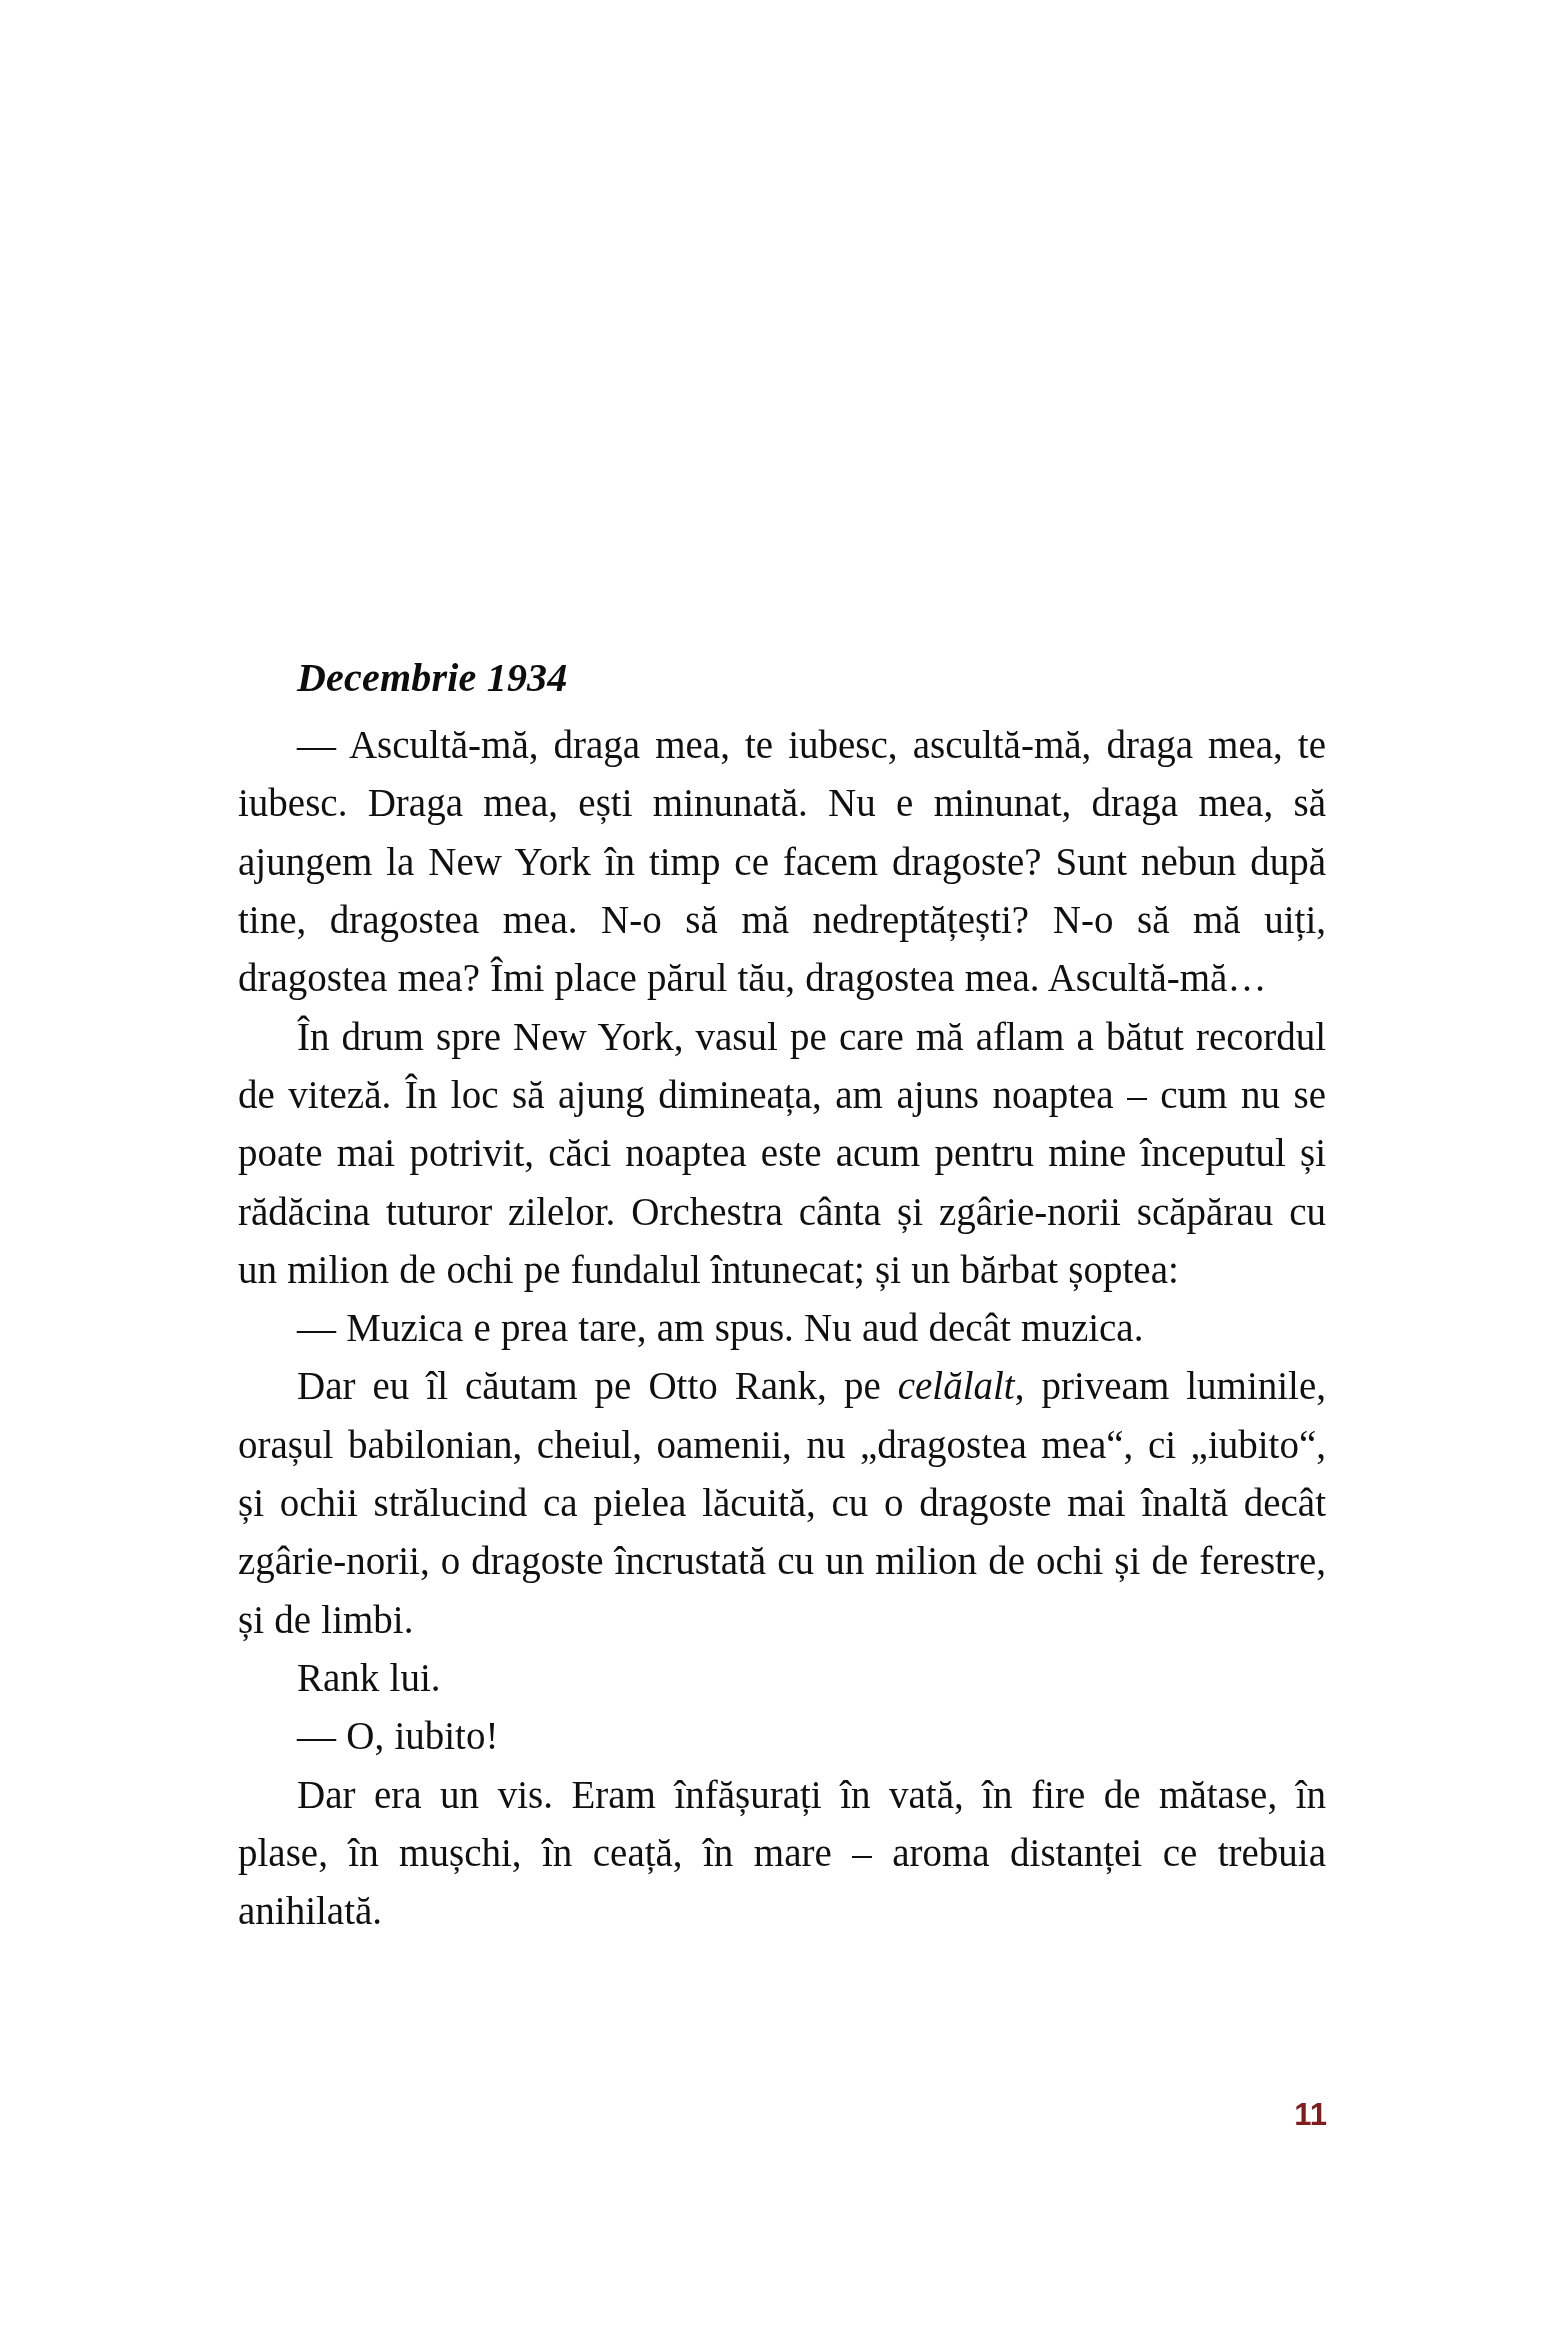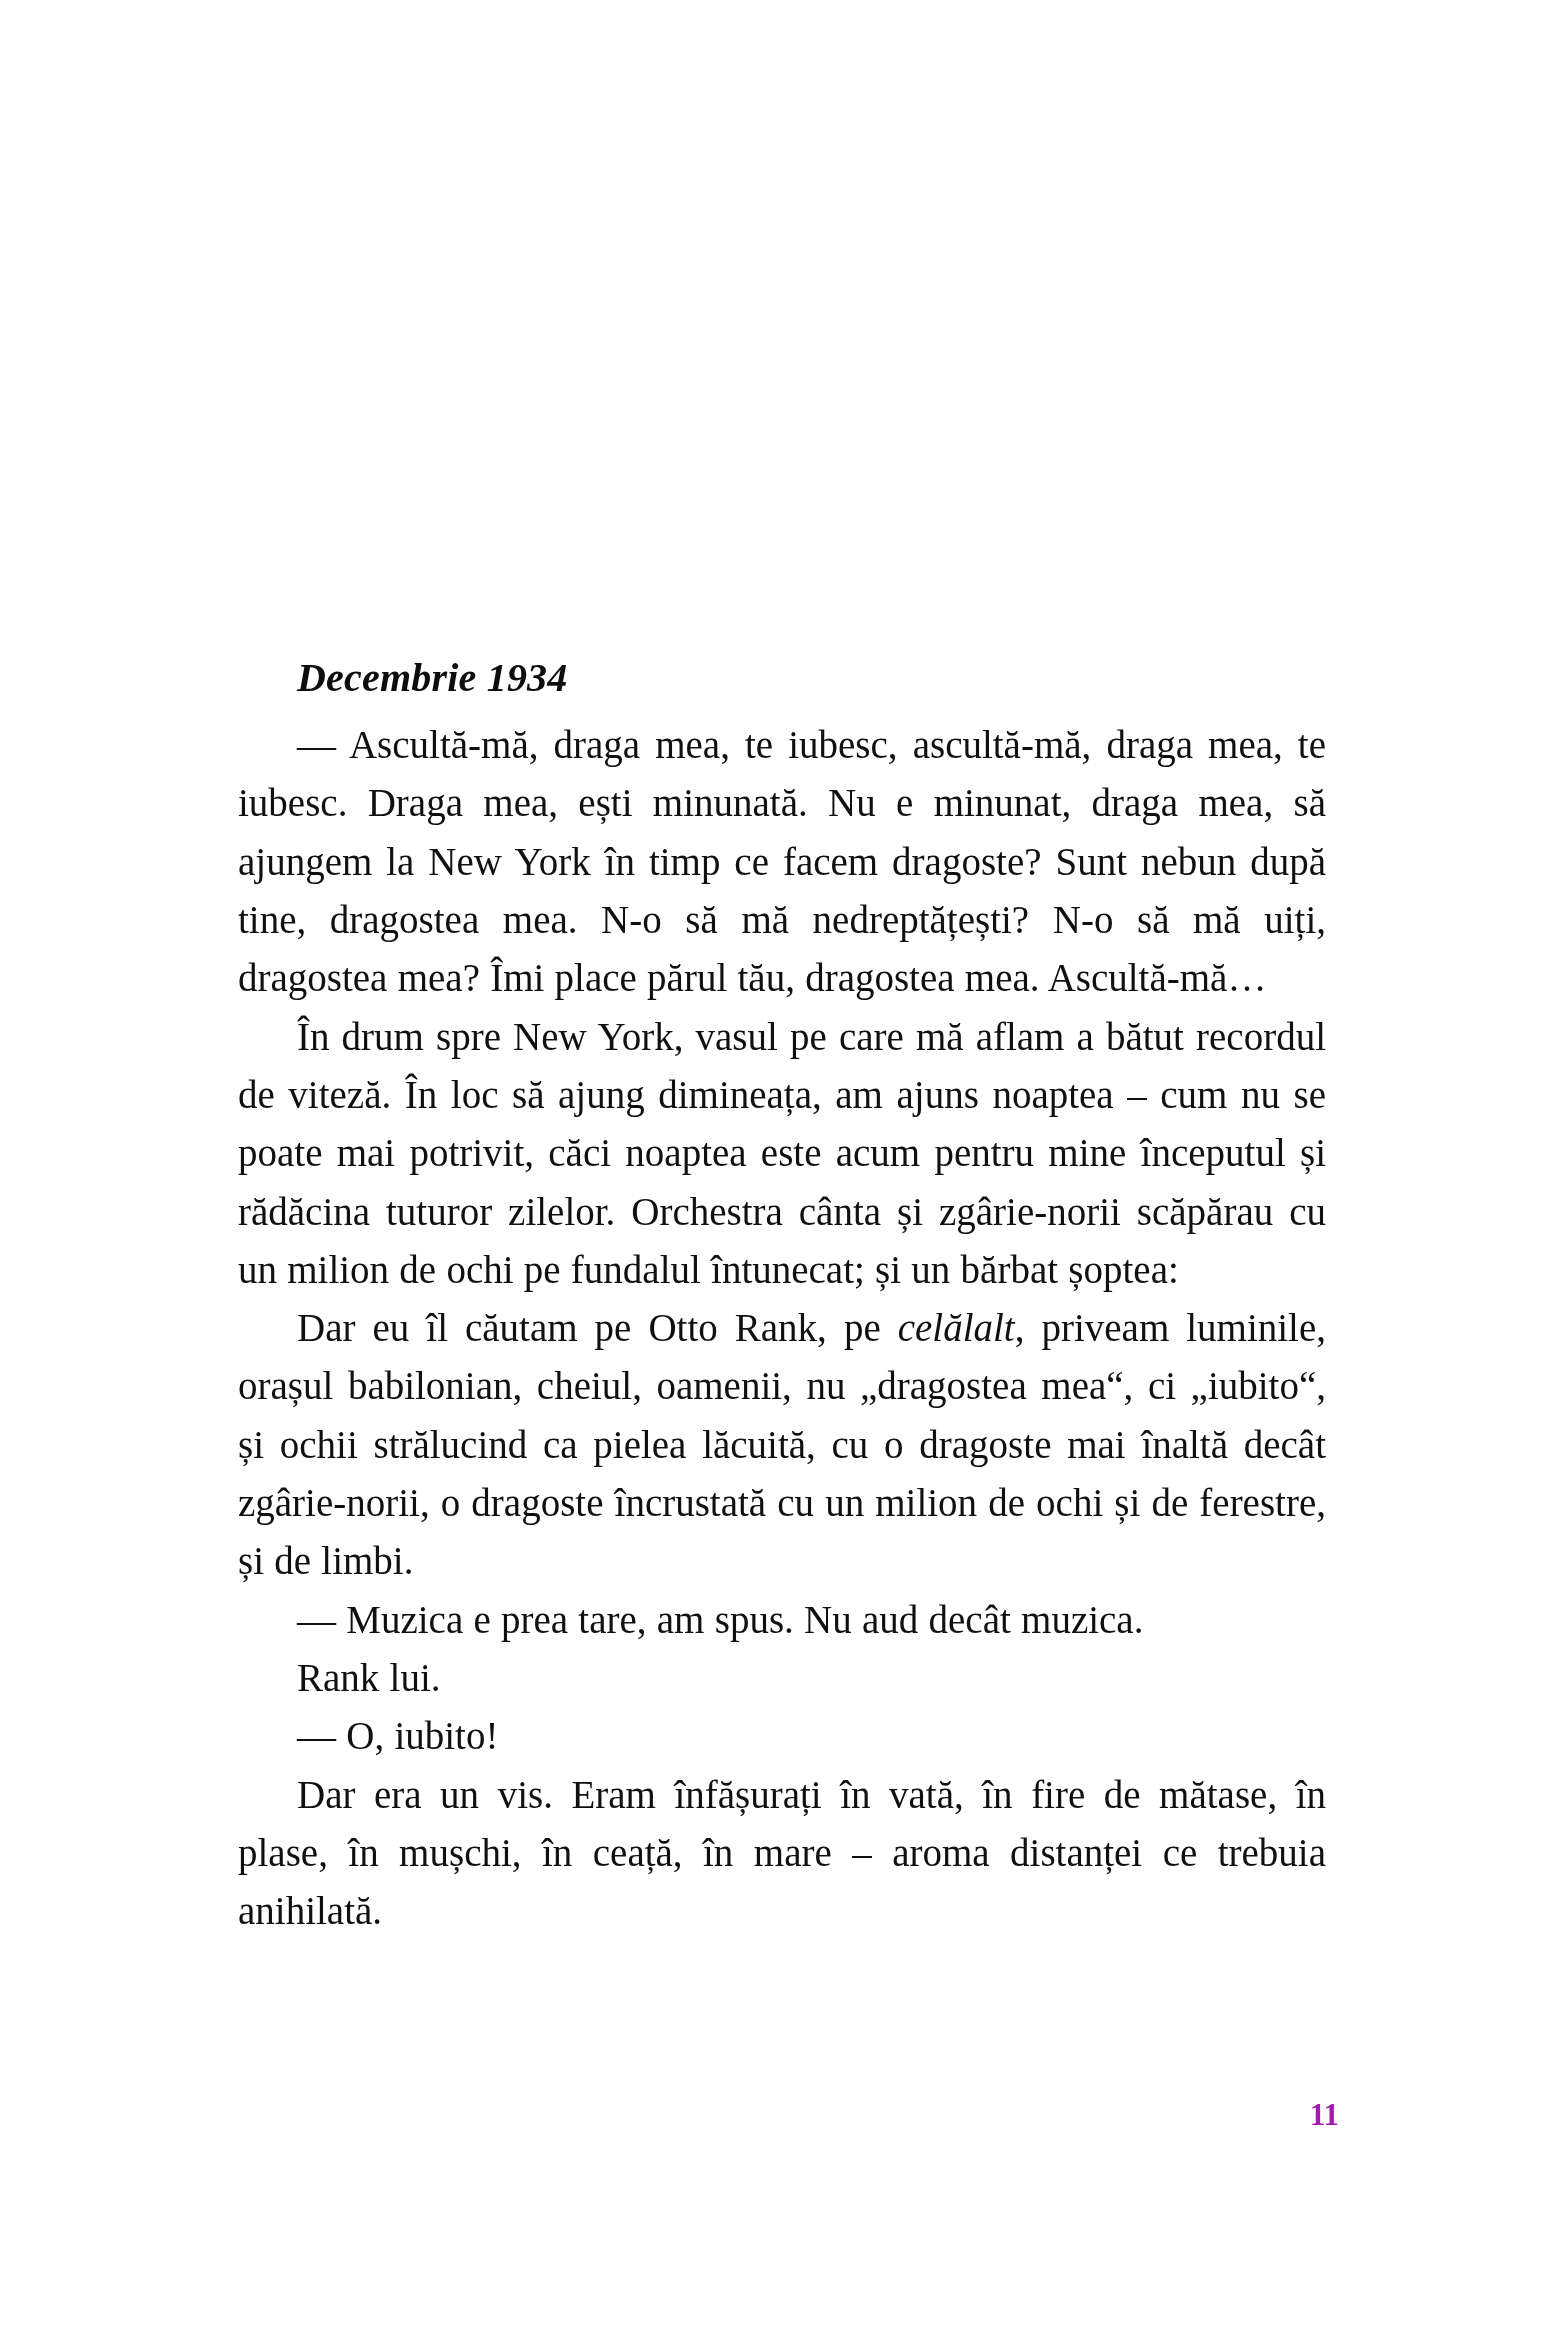--- a/index.html
+++ b/index.html
@@ -56,41 +56,40 @@
   .italic {
     font-style: italic;
   }
 
   .folio {
     position: absolute;
     left: 0;
     top: 2097px;
     width: 1327px;
     text-align: right;
-    font-family: Liberation Serif, serif;
+    font-family: Liberation Sans, sans-serif;
     font-weight: 700;
     font-size: 31px;
-    color: #a21caf;
-    padding-left: 12px;
+    color: #7f1d1d;
   }
 </style>
 </head>
 <body>
 
 <div class="page">
 
   <div class="text-block">
 
     <h1 class="chapter-heading">Decembrie 1934</h1>
 
     <div id="body-text">
         <p class="para"><span>— Ascultă-mă, draga mea, te iubesc, ascultă-mă, draga mea, te iubesc. Draga mea, ești minunată. Nu e minunat, draga mea, să ajungem la New York în timp ce facem dragoste? Sunt nebun după tine, dragostea mea. N-o să mă nedreptățești? N-o să mă uiți, dragostea mea? Îmi place părul tău, dragostea mea. Ascultă-mă…</span></p>
         <p class="para"><span>În drum spre New York, vasul pe care mă aflam a bătut recordul de viteză. În loc să ajung dimineața, am ajuns noaptea – cum nu se poate mai potrivit, căci noaptea este acum pentru mine începutul și rădăcina tuturor zilelor. Orchestra cânta și zgârie-norii scăpărau cu un milion de ochi pe fundalul întunecat; și un bărbat șoptea:</span></p>
+        <p class="para"><span>— Muzica e prea tare, am spus. Nu aud decât muzica.</span></p>
         <p class="para"><span>Dar eu îl căutam pe Otto Rank, pe </span><span class="italic">celălalt</span><span>, priveam luminile, orașul babilonian, cheiul, oamenii, nu „dragostea mea“, ci „iubito“, și ochii strălucind ca pielea lăcuită, cu o dragoste mai înaltă decât zgârie-norii, o dragoste încrustată cu un milion de ochi și de ferestre, și de limbi.</span></p>
-        <p class="para"><span>— Muzica e prea tare, am spus. Nu aud decât muzica.</span></p>
         <p class="para"><span>Rank lui.</span></p>
         <p class="para"><span>— O, iubito!</span></p>
         <p class="para"><span>Dar era un vis. Eram înfășurați în vată, în fire de mătase, în plase, în mușchi, în ceață, în mare – aroma distanței ce trebuia anihilată.</span></p>
       </div>
 
   </div>
 
   <div class="folio">11</div>
 
 </div>

